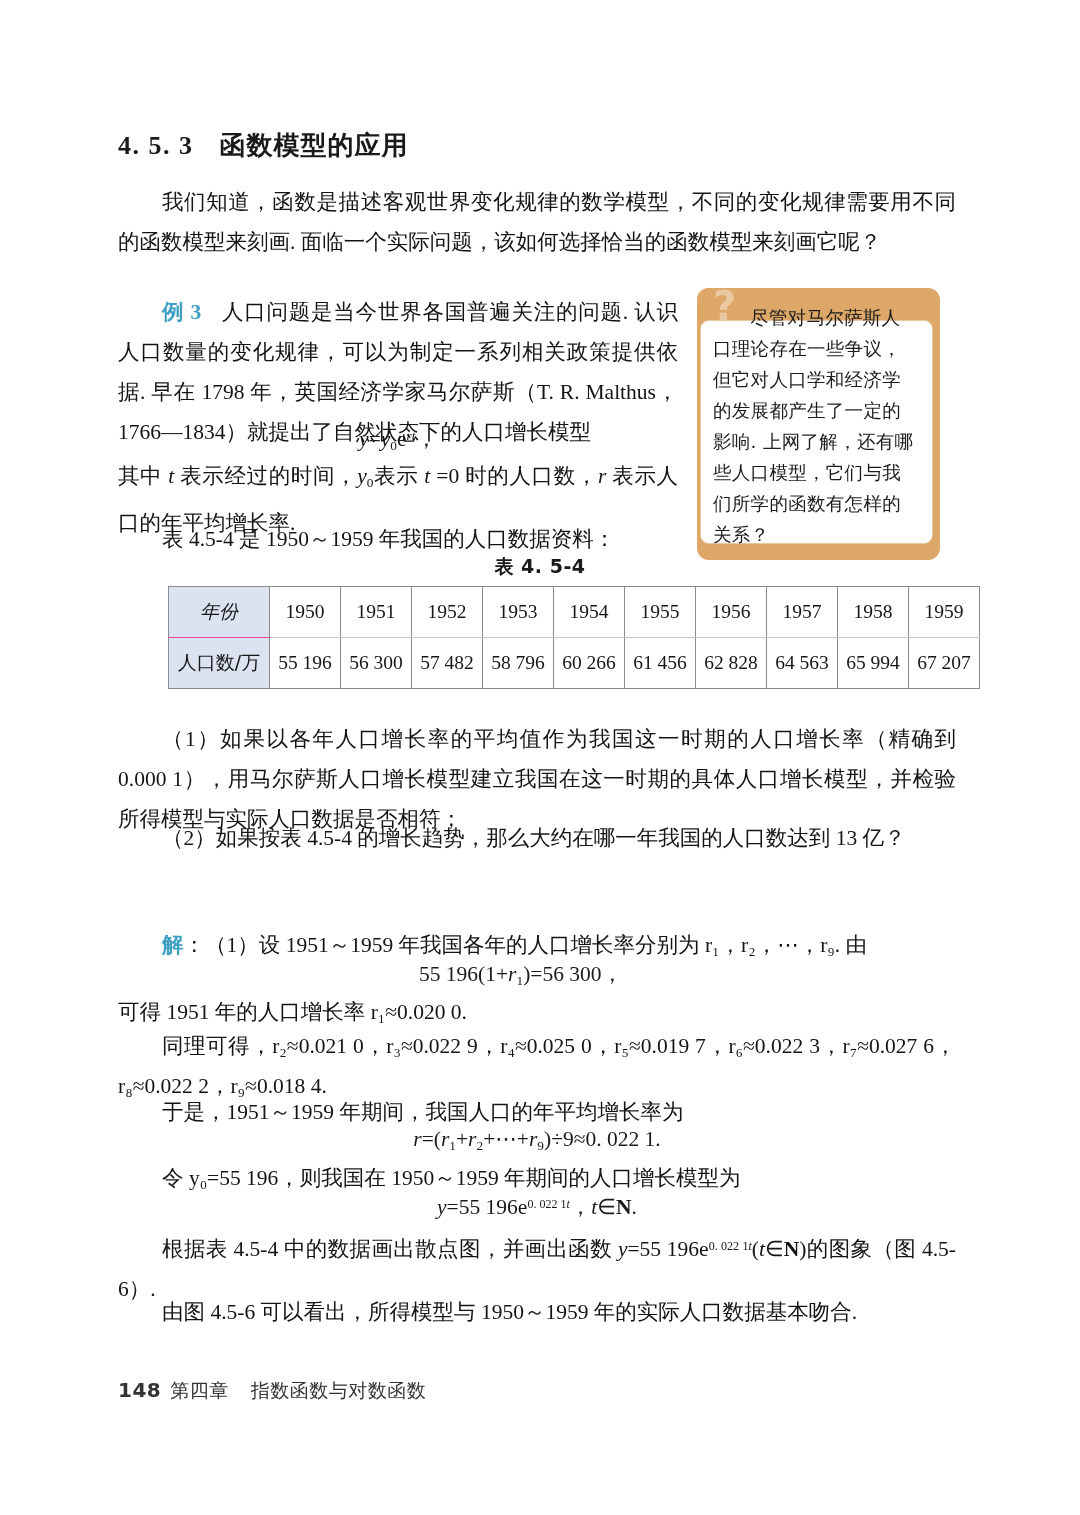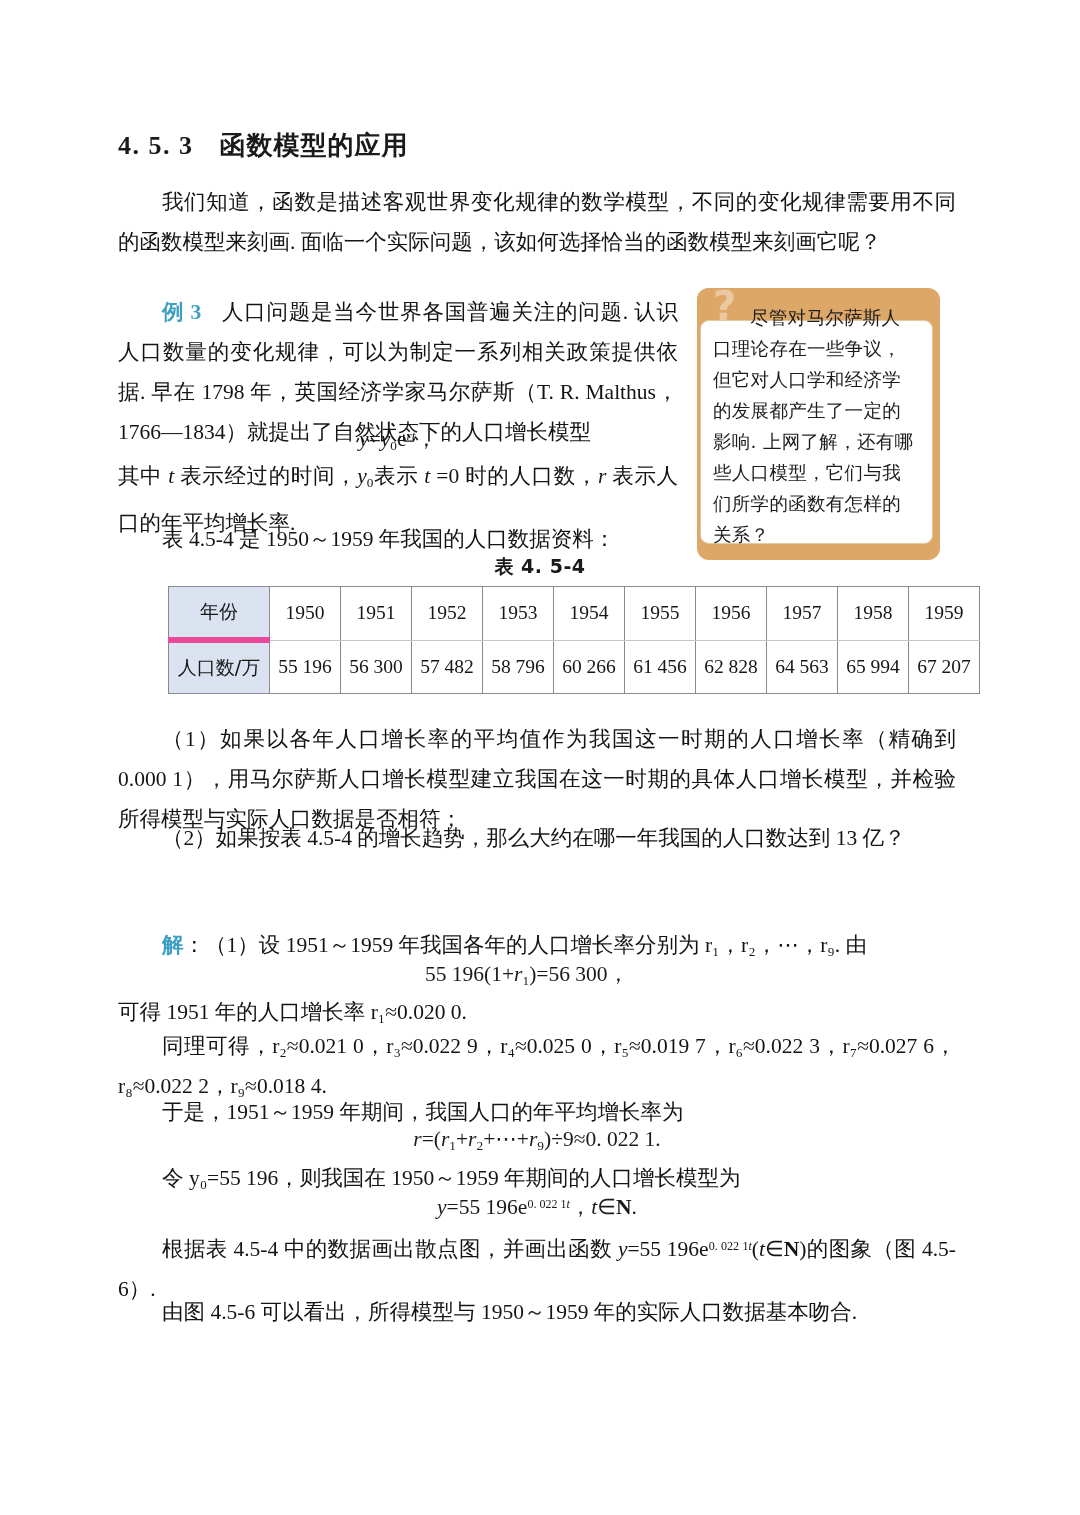--- a/index.html
+++ b/index.html
@@ -160,21 +160,21 @@
     color: #161616;
   }
   #data-table .rowhead {
     background: #dbe3f1;
     width: 86px;
     font-family: "DejaVu Sans", sans-serif;
     font-size: 19px;
     border-right: 1px solid #8a8a92;
   }
   #data-table tr.top-row td { border-bottom: 1px solid #c3c6cc; }
-  #data-table tr.top-row td.rowhead { border-bottom: 6px solid #ec4899; }
+  #data-table tr.top-row td.rowhead { border-bottom: 1px solid #ec4899; font-style: italic; }
   #data-table td.datacell { width: 56px; }
 
   
   #footer {
     position: absolute;
     left: 118px;
     top: 1378px;
     font-size: 19px;
     color: #333333;
     white-space: nowrap;
@@ -270,21 +270,21 @@
 
   <div class="para indent2" style="left:118px; top:818px; width:838px;">
     <span>（2）如果按表 4.5-4 的增长趋势，那么大约在哪一年我国的人口数达到 13 亿？</span>
   </div>
 
 
   <div class="para indent2" style="left:118px; top:925px; width:838px;">
     <span class="lbl-teal">解</span><span>：（1）设 1951～1959 年我国各年的人口增长率分别为 r₁，r₂，⋯，r₉. 由</span>
   </div>
 
-  <div class="formula" style="left:108px; top:959px; width:838px;">
+  <div class="formula" style="left:102px; top:959px; width:838px;">
     <span class="mn">55 196(1</span><span class="mn">+</span><span class="mi">r</span><sub class="mn">1</sub><span class="mn">)=56 300，</span>
   </div>
 
   <div class="para" style="left:118px; top:992px; width:838px;">
     <span>可得 1951 年的人口增长率 r₁≈0.020 0.</span>
   </div>
 
   <div class="para indent2" style="left:118px; top:1026px; width:838px;">
     <span>同理可得，r₂≈0.021 0，r₃≈0.022 9，r₄≈0.025 0，r₅≈0.019 7，r₆≈0.022 3，r₇≈0.027 6，r₈≈0.022 2，r₉≈0.018 4.</span>
   </div>
@@ -306,14 +306,17 @@
   </div>
 
   <div class="para indent2" style="left:118px; top:1226px; width:838px;">
     根据表 4.5-4 中的数据画出散点图，并画出函数 <span class="mi">y</span><span class="mn">=55 196e</span><span class="tiny-sup mn">0. 022 1</span><span class="tiny-sup mi">t</span><span class="mn">(</span><span class="mi">t</span><span class="mn">∈</span><span class="mb">N</span><span class="mn">)</span>的图象（图 4.5-6）.
   </div>
 
   <div class="para indent2" style="left:118px; top:1292px; width:838px;">
     <span>由图 4.5-6 可以看出，所得模型与 1950～1959 年的实际人口数据基本吻合.</span>
   </div>
 
+  <div id="footer">
+    <span class="pg">148</span><span class="chap">第四章</span><span class="chap chaptitle">指数函数与对数函数</span>
+  </div>
 
 </div>
 
 </body></html>

